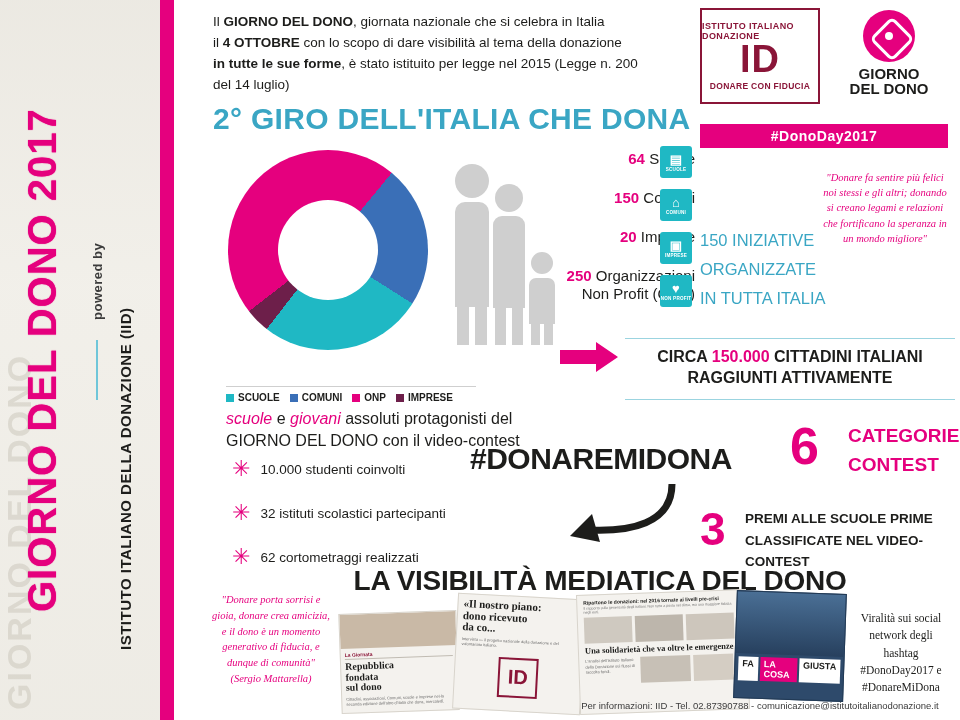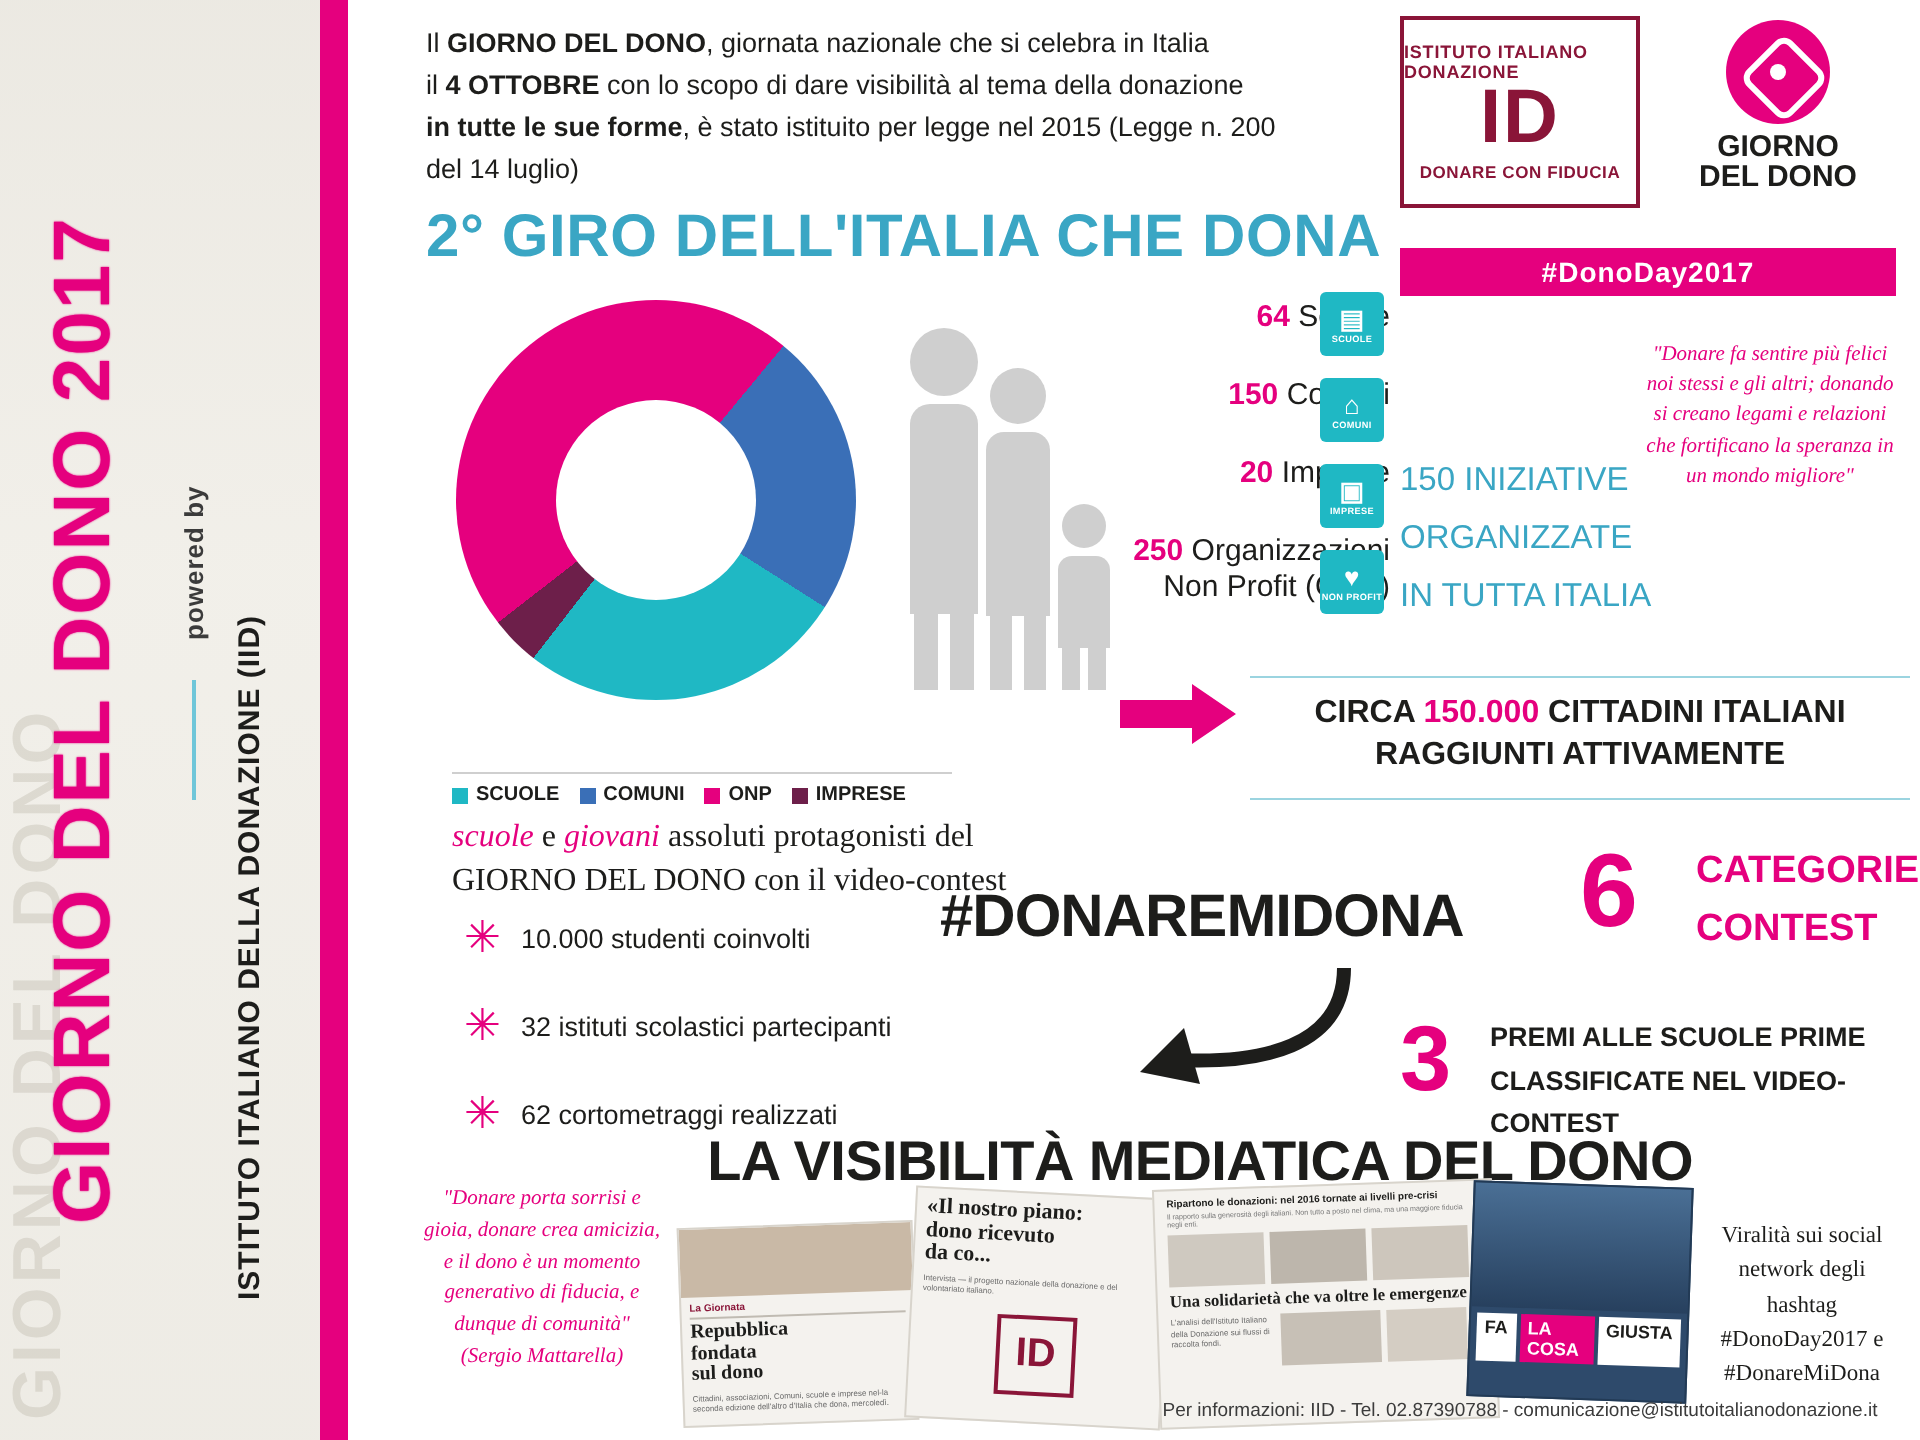--- a/index.html
+++ b/index.html
@@ -175,21 +175,21 @@
     border-top:1px solid #9bd4e0; border-bottom:1px solid #9bd4e0;
     padding:8px 0 10px 0;
     font-size:16px; font-weight:bold; color:#1d1d1b; line-height:1.3;
     text-align:center;
   }
   .cittadini b { color:#e5007e; }
 
   
   .scuole-line {
     position:absolute; left:226px; top:408px; width:300px;
-    font-family:Liberation Serif, serif; font-size:16px; color:#1d1d1b;
+    font-family:Liberation Sans, sans-serif; font-size:16px; color:#1d1d1b;
     line-height:1.35;
   }
   .scuole-line .pink { color:#e5007e; font-style:italic; }
 
   .bullets { position:absolute; left:232px; top:458px; width:270px; }
   .bl { display:flex; align-items:center; gap:10px; margin-bottom:22px; font-size:13.5px; color:#1d1d1b; }
   .ast { color:#e5007e; font-size:22px; line-height:1; }
 
   
   .hash-big {

